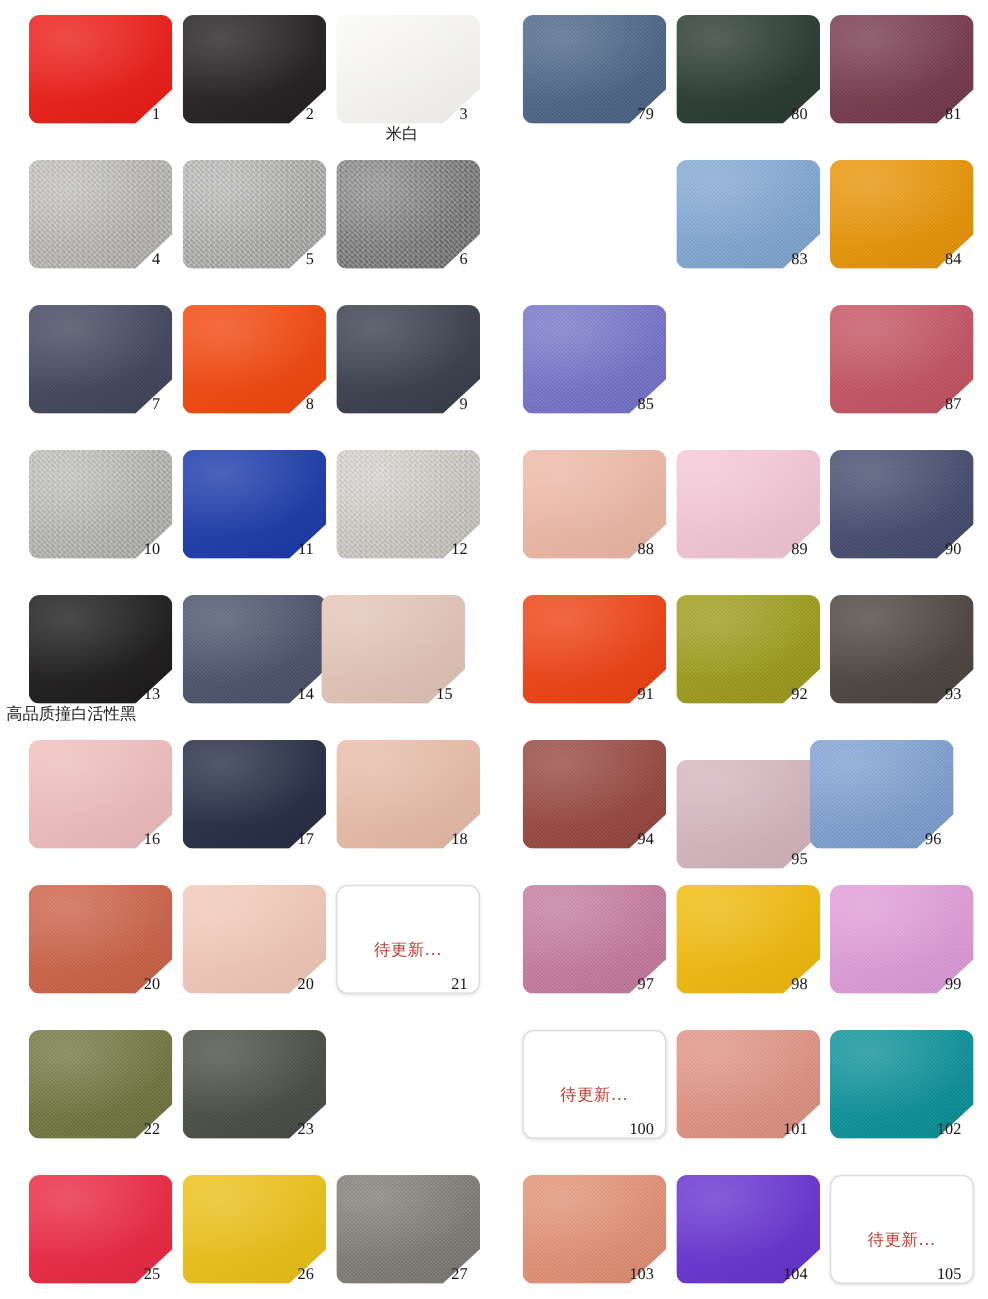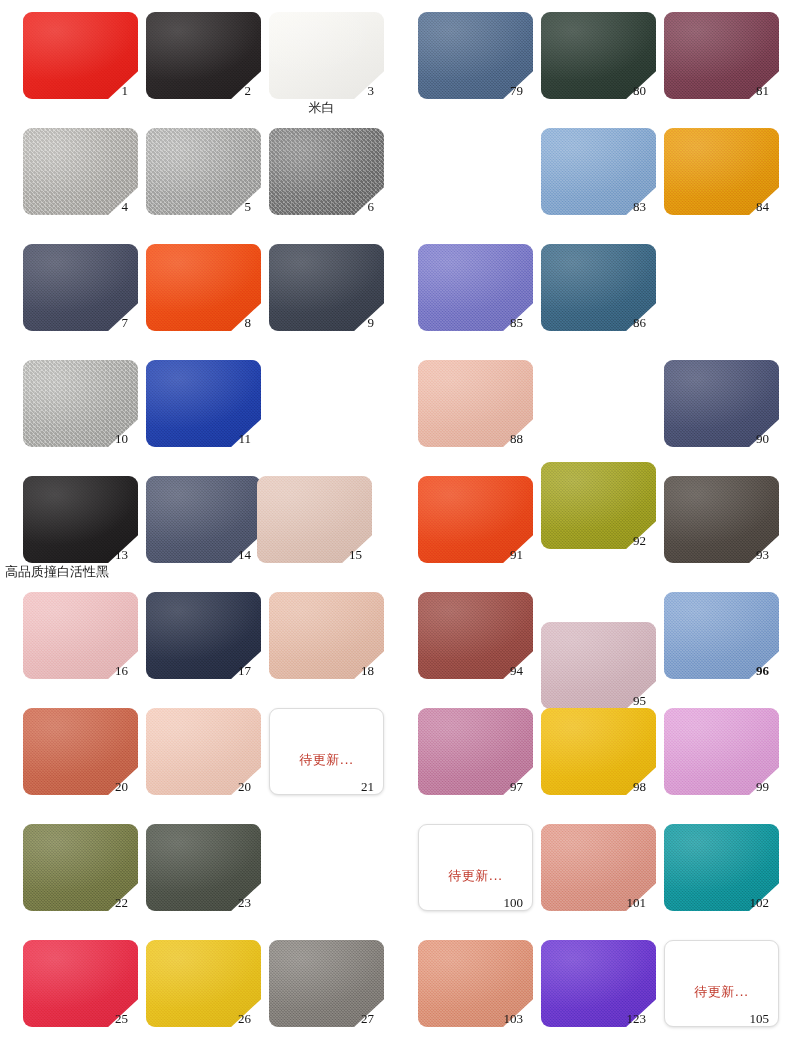--- a/index.html
+++ b/index.html
@@ -206,20 +206,28 @@
         <div class="num">10</div>
       </div>
       <div class="cell" style="left: 137px; top: 348px;">
         <div class="chip" title="11">
           <div class="base" style="background: rgb(27, 57, 168);"></div>
           <div class="weave"></div>
           <div class="shade"></div>
         </div>
         <div class="num">11</div>
       </div>
+      <div class="cell" style="left: 260px; top: 348px;">
+        <div class="chip melange" title="12">
+          <div class="base" style="background: rgb(221, 217, 210);"></div>
+          <div class="weave"></div>
+          <div class="shade"></div>
+        </div>
+        <div class="num">12</div>
+      </div>
       <div class="cell" style="left: 14px; top: 464px;">
         <div class="chip" title="13">
           <div class="base" style="background: rgb(28, 26, 27);"></div>
           <div class="weave"></div>
           <div class="shade"></div>
         </div>
         <div class="num">13</div>
         <div class="caption edge">高品质撞白活性黑</div>
       </div>
       <div class="cell" style="left: 137px; top: 464px;">
@@ -367,53 +375,61 @@
         <div class="num">84</div>
       </div>
       <div class="cell" style="left: 14px; top: 232px;">
         <div class="chip" title="85">
           <div class="base" style="background: rgb(114, 113, 200);"></div>
           <div class="weave"></div>
           <div class="shade"></div>
         </div>
         <div class="num">85</div>
       </div>
-      <div class="cell" style="left: 137px; top: 232px;">
-        <div class="chip" title="86">
-          <div class="base" style="background: rgb(53, 96, 124);"></div>
-          <div class="weave"></div>
-          <div class="shade"></div>
-        </div>
-        <div class="num">86</div>
+      <div class="cell" style="left: 260px; top: 232px;">
+        <div class="chip" title="87">
+          <div class="base" style="background: rgb(195, 82, 96);"></div>
+          <div class="weave"></div>
+          <div class="shade"></div>
+        </div>
+        <div class="num">87</div>
       </div>
       <div class="cell" style="left: 14px; top: 348px;">
         <div class="chip" title="88">
           <div class="base" style="background: rgb(239, 183, 164);"></div>
           <div class="weave"></div>
           <div class="shade"></div>
         </div>
         <div class="num">88</div>
       </div>
+      <div class="cell" style="left: 137px; top: 348px;">
+        <div class="chip" title="89">
+          <div class="base" style="background: rgb(246, 198, 214);"></div>
+          <div class="weave"></div>
+          <div class="shade"></div>
+        </div>
+        <div class="num">89</div>
+      </div>
       <div class="cell" style="left: 260px; top: 348px;">
         <div class="chip" title="90">
           <div class="base" style="background: rgb(67, 74, 107);"></div>
           <div class="weave"></div>
           <div class="shade"></div>
         </div>
         <div class="num">90</div>
       </div>
       <div class="cell" style="left: 14px; top: 464px;">
         <div class="chip" title="91">
           <div class="base" style="background: rgb(240, 64, 19);"></div>
           <div class="weave"></div>
           <div class="shade"></div>
         </div>
         <div class="num">91</div>
       </div>
-      <div class="cell" style="left: 137px; top: 450px;">
+      <div class="cell" style="left: 137px; top: 464px;">
         <div class="chip" title="92">
           <div class="base" style="background: rgb(154, 154, 28);"></div>
           <div class="weave"></div>
           <div class="shade"></div>
         </div>
         <div class="num">92</div>
       </div>
       <div class="cell" style="left: 260px; top: 464px;">
         <div class="chip" title="93">
           <div class="base" style="background: rgb(74, 67, 61);"></div>
@@ -423,29 +439,29 @@
         <div class="num">93</div>
       </div>
       <div class="cell" style="left: 14px; top: 580px;">
         <div class="chip" title="94">
           <div class="base" style="background: rgb(149, 70, 63);"></div>
           <div class="weave"></div>
           <div class="shade"></div>
         </div>
         <div class="num">94</div>
       </div>
-      <div class="cell" style="left: 137px; top: 610px;">
+      <div class="cell" style="left: 137px; top: 596px;">
         <div class="chip" title="95">
           <div class="base" style="background: rgb(213, 180, 189);"></div>
           <div class="weave"></div>
           <div class="shade"></div>
         </div>
         <div class="num">95</div>
       </div>
-      <div class="cell" style="left: 260px; top: 580px; font-weight: bold;">
+      <div class="cell" style="left: 244px; top: 580px;">
         <div class="chip" title="96">
           <div class="base" style="background: rgb(123, 158, 208);"></div>
           <div class="weave"></div>
           <div class="shade"></div>
         </div>
         <div class="num">96</div>
       </div>
       <div class="cell" style="left: 14px; top: 696px;">
         <div class="chip" title="97">
           <div class="base" style="background: rgb(196, 120, 158);"></div>
@@ -499,21 +515,21 @@
           <div class="shade"></div>
         </div>
         <div class="num">103</div>
       </div>
       <div class="cell" style="left: 137px; top: 928px;">
         <div class="chip" title="104">
           <div class="base" style="background: rgb(100, 50, 208);"></div>
           <div class="weave"></div>
           <div class="shade"></div>
         </div>
-        <div class="num">123</div>
+        <div class="num">104</div>
       </div>
       <div class="cell" style="left: 260px; top: 928px;">
         <div class="chip placeholder" title="105">
           <div class="ph-text" style="color: rgb(192, 57, 43);">待更新...</div>
         </div>
         <div class="num">105</div>
       </div>
     </div>
 </div>
 

